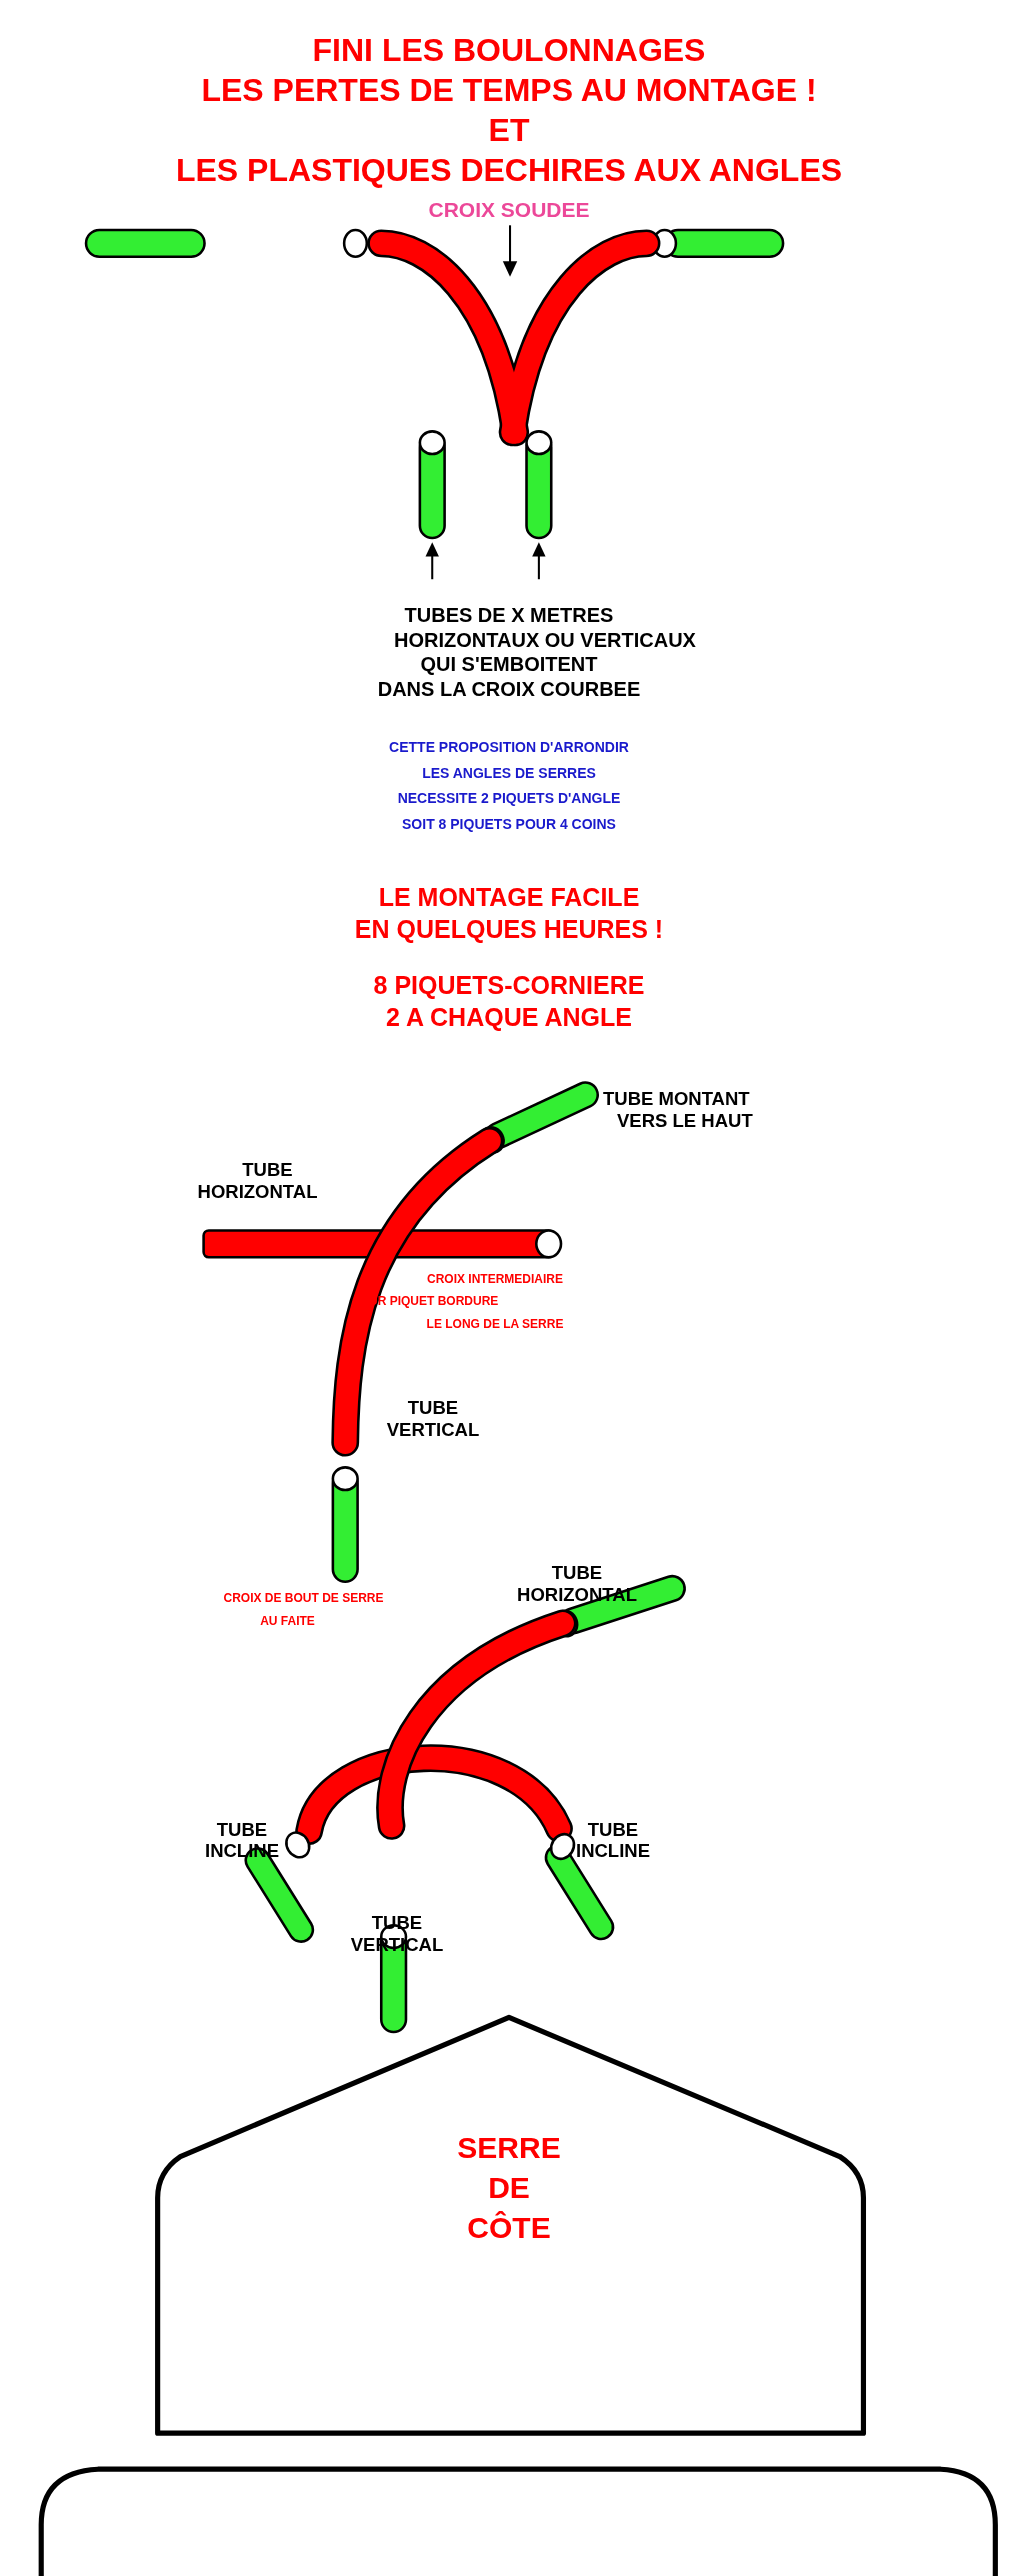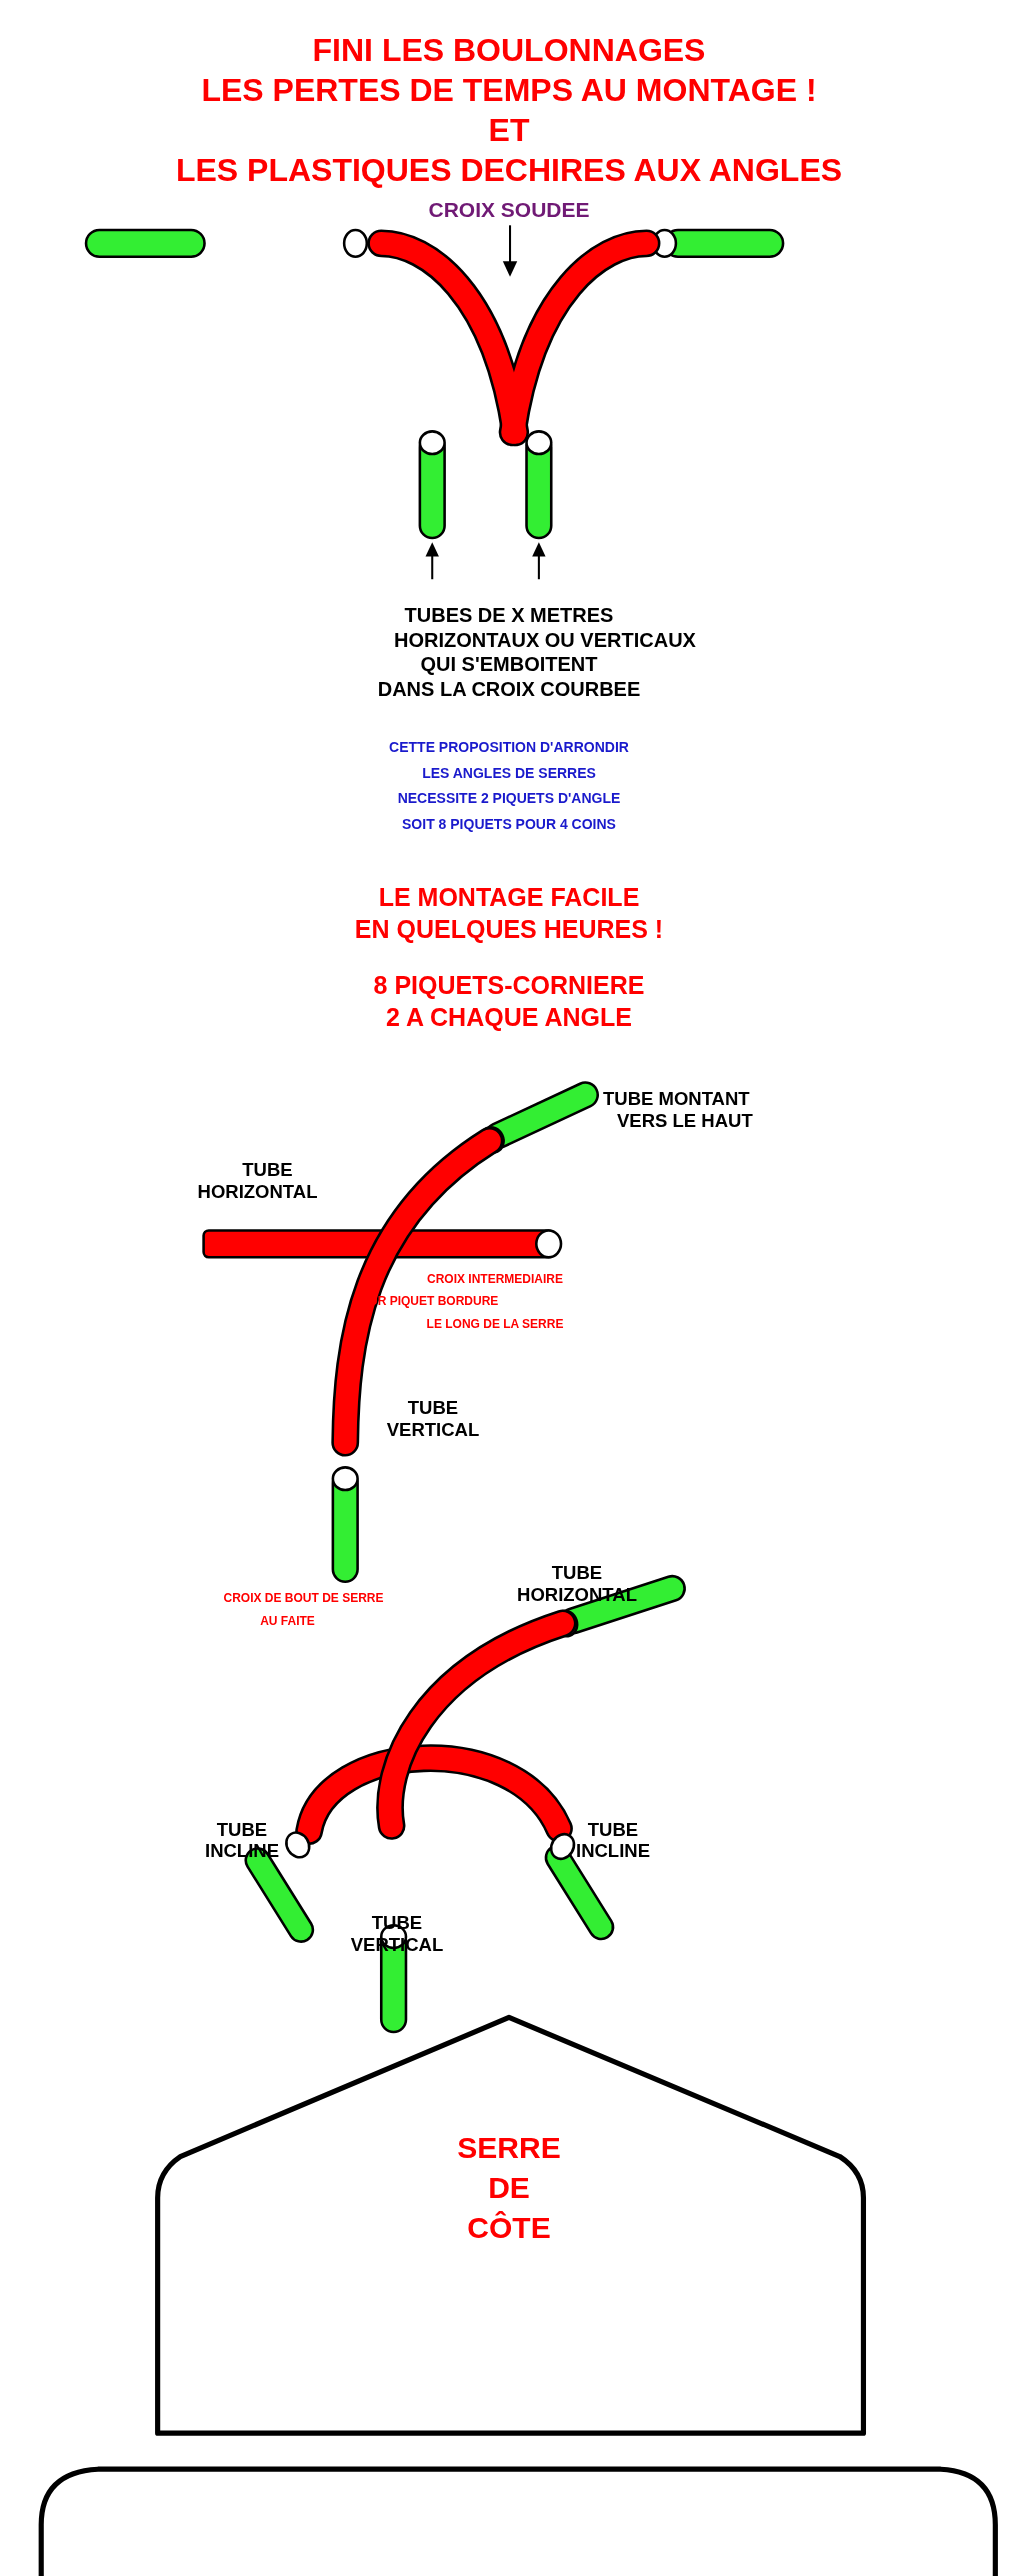--- a/index.html
+++ b/index.html
@@ -29,21 +29,21 @@
     line-height: 1.18;
     white-space: pre;
   }
   .hdr-red {
     color: #FF0000;
     font-weight: bold;
     font-size: 32px;
     letter-spacing: 0px;
   }
   .blk {
-    color: #701a75;
+    color: #ec4899;
     font-weight: bold;
     font-size: 21px;
   }
   .blk-sm {
     color: #000000;
     font-weight: bold;
     font-size: 20px;
   }
   .blue {
     color: #1A1ACC;

